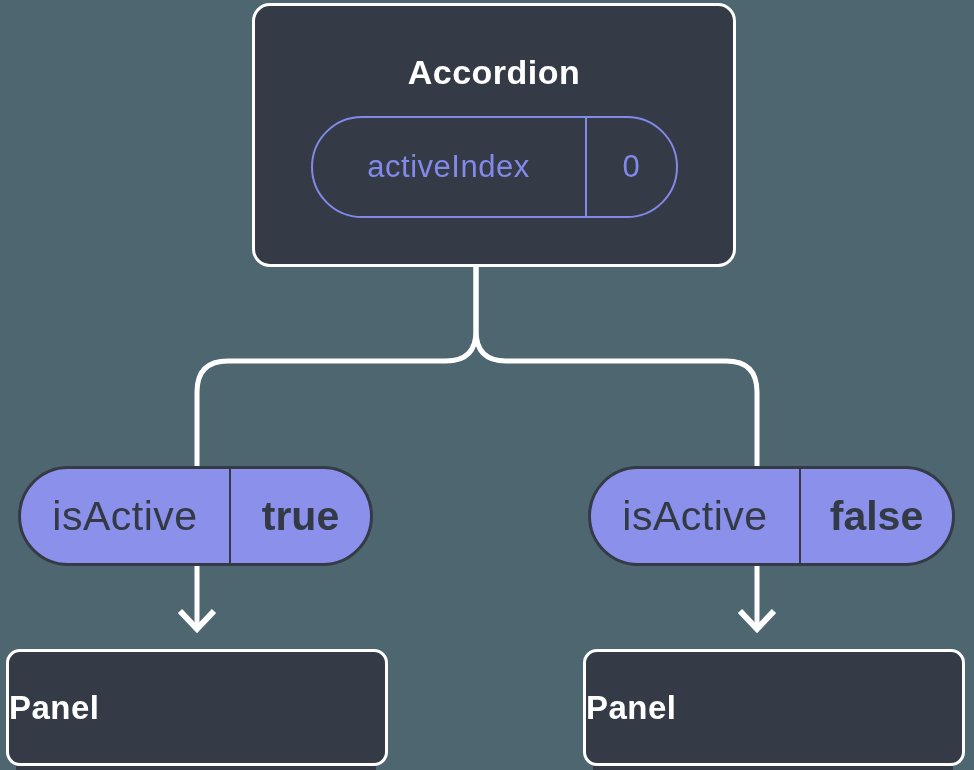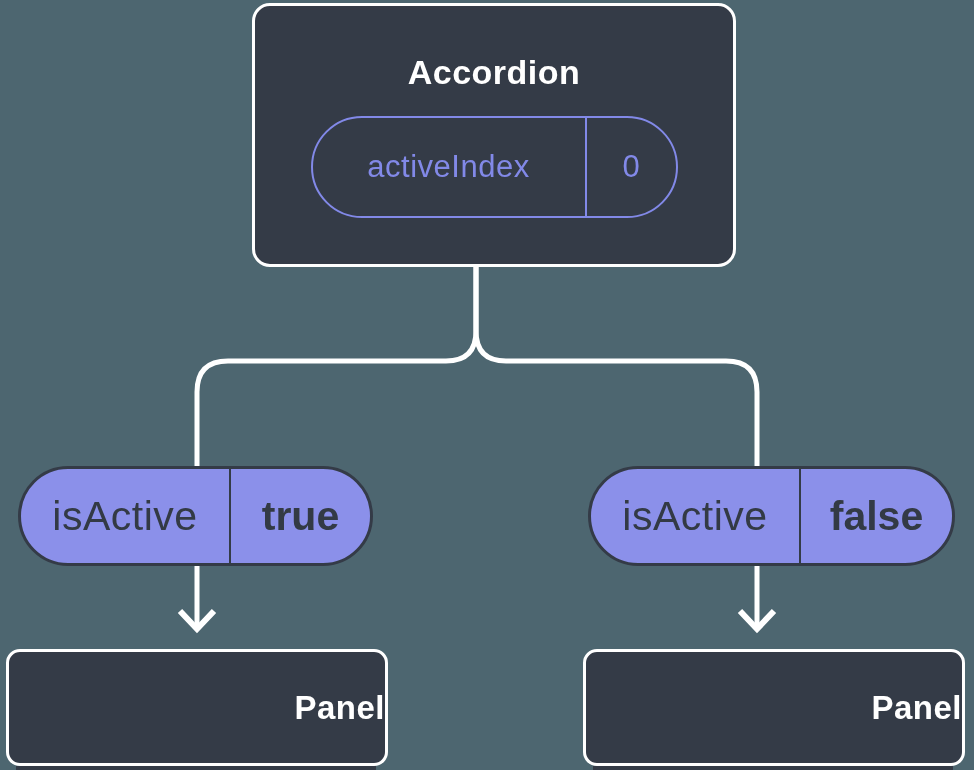--- a/index.html
+++ b/index.html
@@ -112,21 +112,21 @@
   }
   .prop-pill .prop-value { flex: 1; font-weight: bold; }
 
   .panel-node {
     top: 649px;
     width: 382px;
     height: 117px;
     border-radius: 14px;
     display: flex;
     align-items: center;
-    justify-content: flex-end;
+    justify-content: flex-start;
   }
   .panel-node.left  { left: 6px; }
   .panel-node.right { left: 583px; }
   .panel-title {
     font-size: 33px;
     font-weight: 600;
     letter-spacing: 0.5px;
   }
 
   .sliver {

